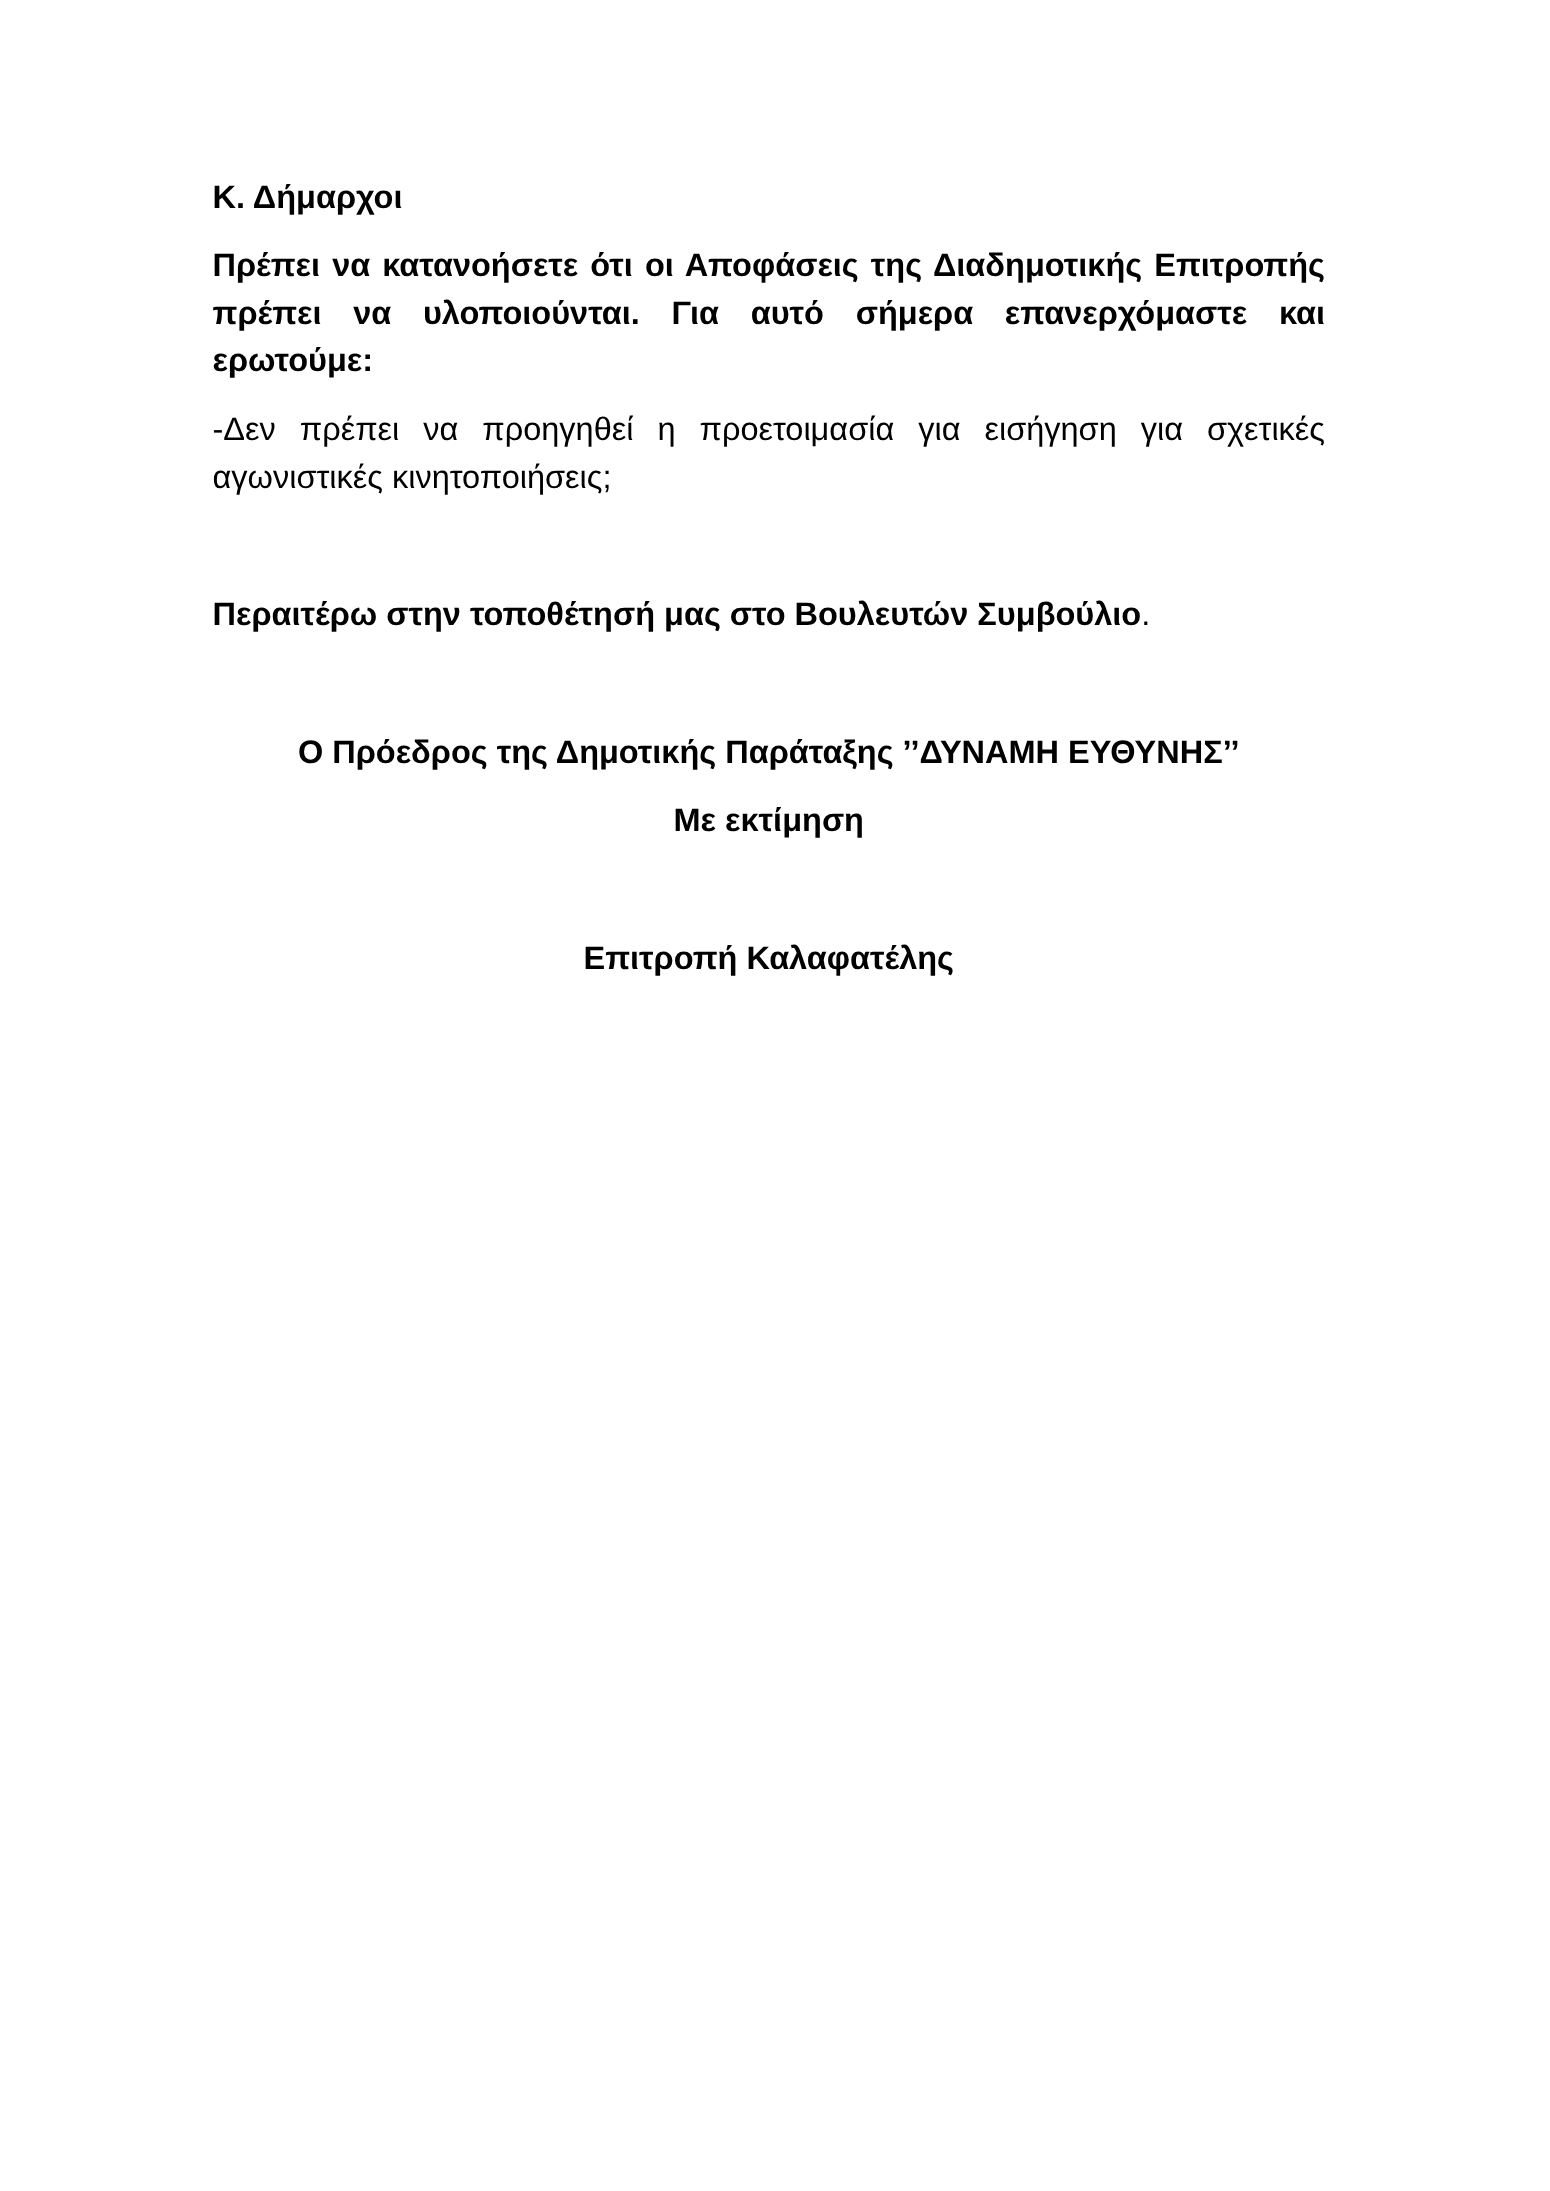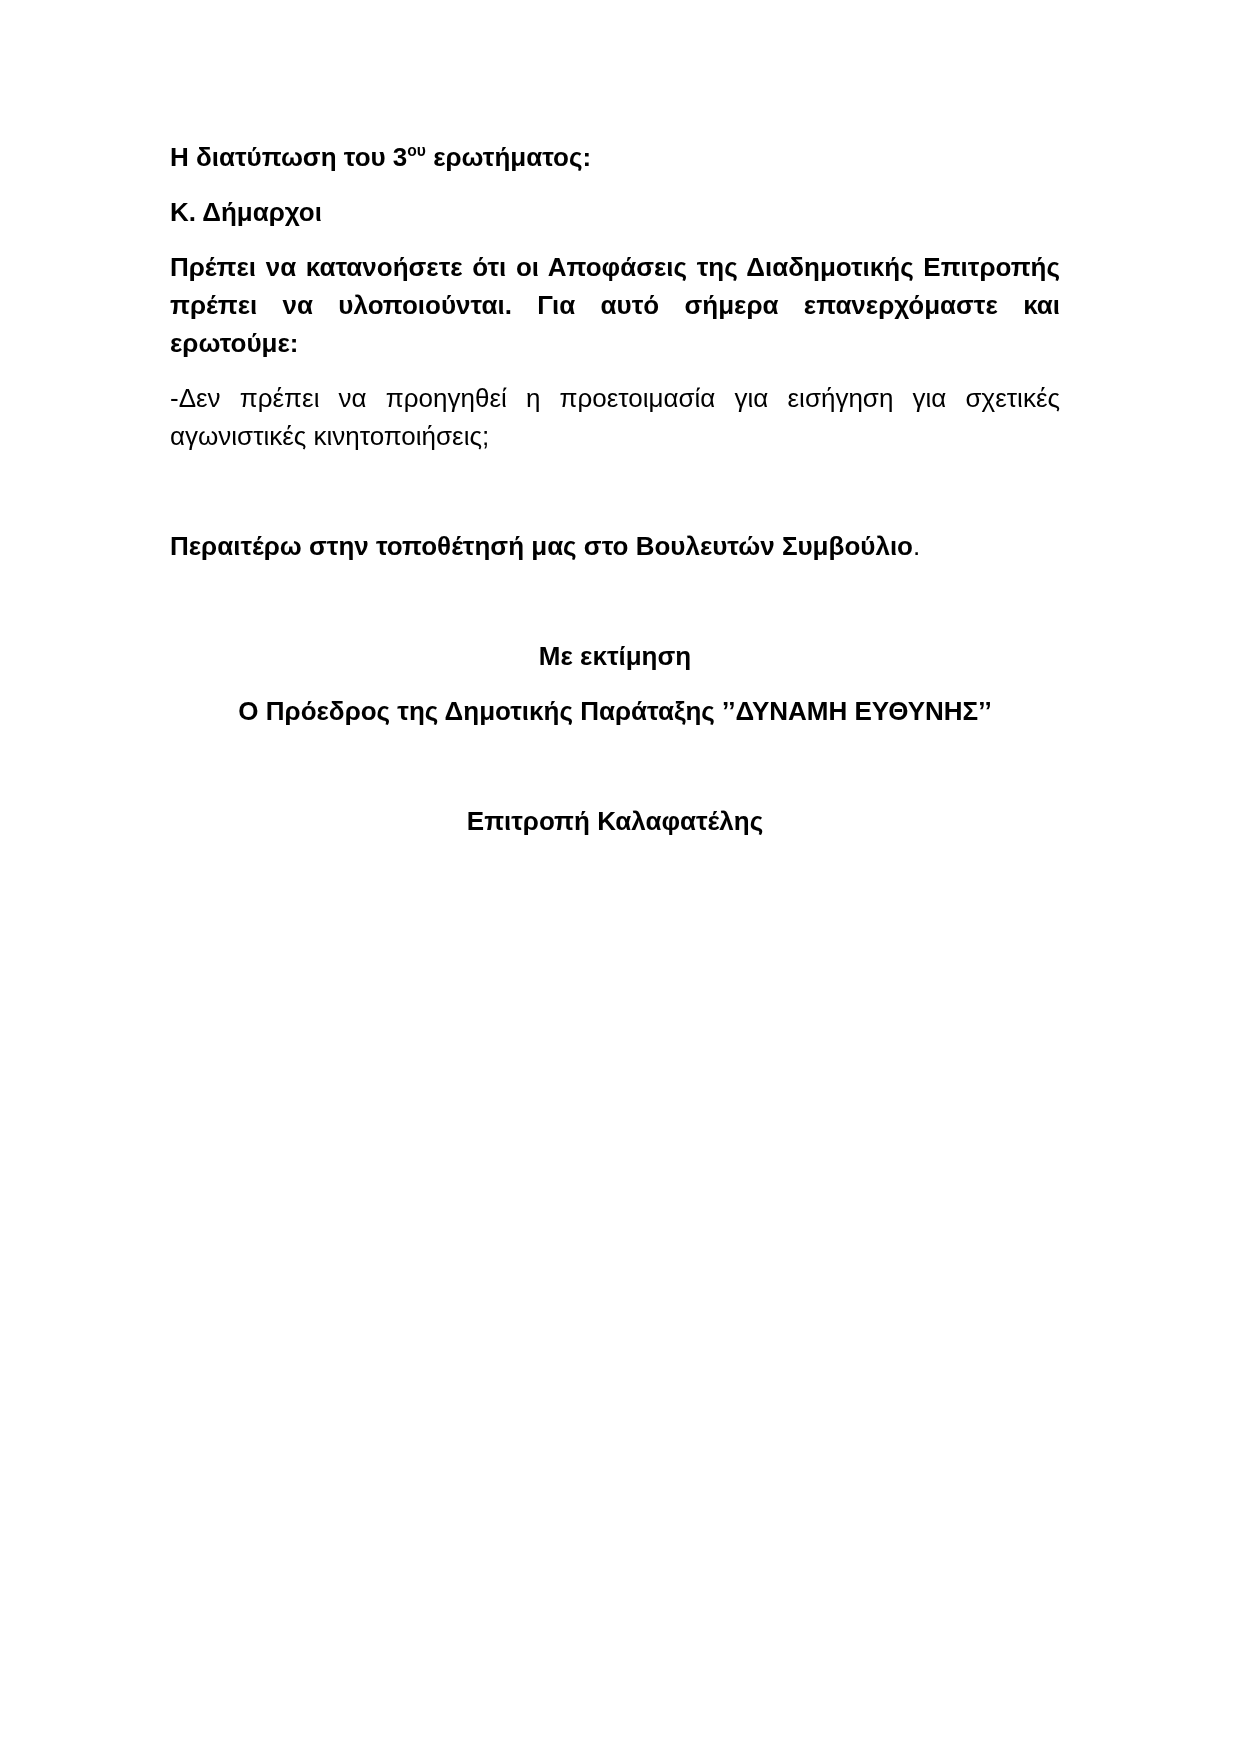--- a/index.html
+++ b/index.html
@@ -33,38 +33,37 @@
     font-size: 0.6em;
     line-height: 0;
     vertical-align: super;
   }
 </style>
 </head>
 <body>
 
 <div class="page">
 
-  <p class="bold"><span>Η διατύπωση του 3</span><sup>ου</sup><span> ερωτήματος:</span></p>
 
   <p class="bold">Κ. Δήμαρχοι</p>
 
   <p class="bold justify">Πρέπει να κατανοήσετε ότι οι Αποφάσεις της Διαδημοτικής Επιτροπής πρέπει να υλοποιούνται. Για αυτό σήμερα επανερχόμαστε και ερωτούμε:</p>
 
 
 
 
   <p class="justify">-Δεν πρέπει να προηγηθεί η προετοιμασία για εισήγηση για σχετικές αγωνιστικές κινητοποιήσεις;</p>
 
   <div class="gap"></div>
 
   <p class="bold"><span>Περαιτέρω στην τοποθέτησή μας στο Βουλευτών Συμβούλιο</span><span class="regular">.</span></p>
 
   <div class="gap"></div>
 
+  <p class="bold center">Ο Πρόεδρος της Δημοτικής Παράταξης ’’ΔΥΝΑΜΗ ΕΥΘΥΝΗΣ’’</p>
+
   <p class="bold center">Με εκτίμηση</p>
-
-  <p class="bold center">Ο Πρόεδρος της Δημοτικής Παράταξης ’’ΔΥΝΑΜΗ ΕΥΘΥΝΗΣ’’</p>
 
   <div class="gap"></div>
 
   <p class="bold center">Επιτροπή Καλαφατέλης</p>
 
 </div>
 
 </body></html>

